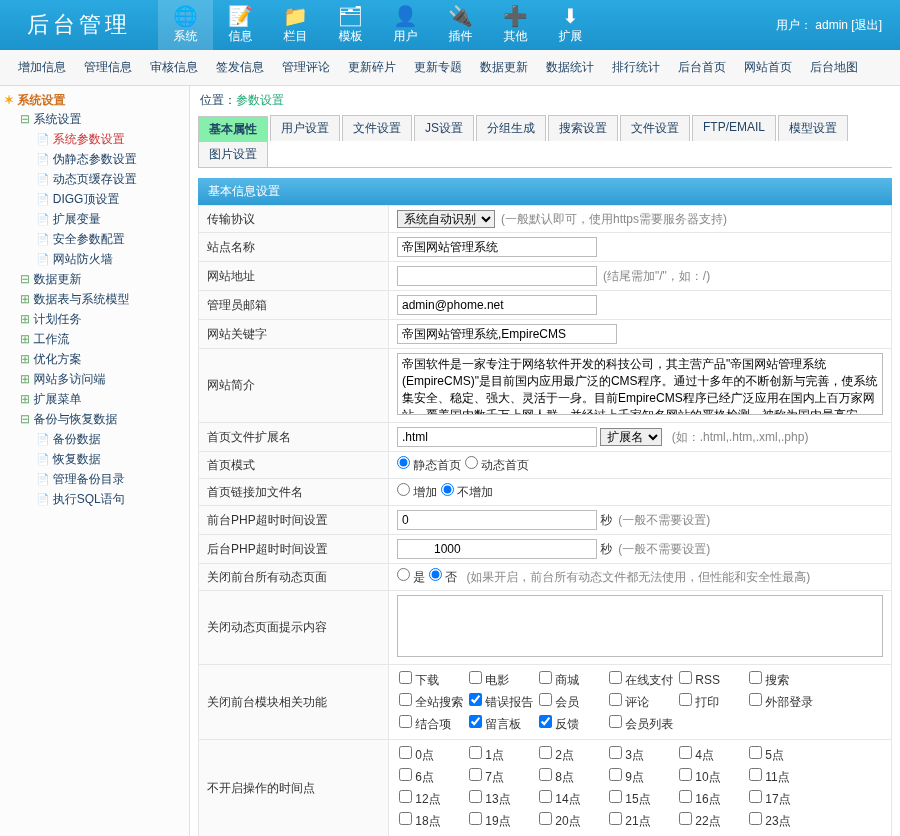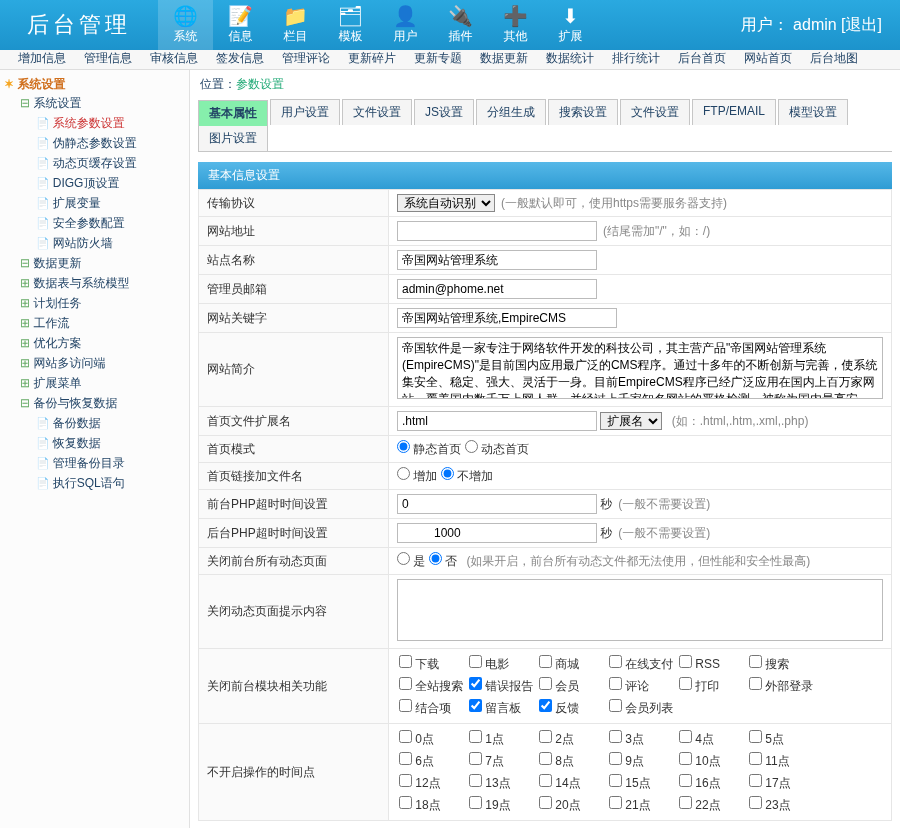--- a/index.html
+++ b/index.html
@@ -3,23 +3,23 @@
 <meta charset="utf-8">
 <style>
 * { box-sizing: border-box; margin: 0; padding: 0; }
 body { font-family: "Microsoft YaHei", Arial, sans-serif; font-size: 12px; color: #333; background: #fff; width: 900px; }
 .topbar { height: 50px; background: linear-gradient(#2aa9e0,#1c93cc); display: flex; align-items: center; color: #fff; }
 .logo { width: 158px; font-size: 22px; letter-spacing: 4px; text-align: center; }
 .topnav { display: flex; height: 50px; }
 .topnav .item { width: 55px; text-align: center; padding-top: 4px; font-size: 12px; cursor: pointer; }
 .topnav .item.active { background: rgba(255,255,255,0.18); }
 .topnav .icon { display: block; margin: 0 auto 2px; font-size: 20px; height: 22px; }
-.topright { margin-left: auto; margin-right: 18px; font-size: 16px; }
+.topright { margin-left: auto; margin-right: 18px; font-size: 12px; }
 .topright a { color: #fff; cursor: pointer; }
-.subbar { height: 20px; background: #f7f7f7; border-bottom: 1px solid #ddd; display: flex; padding-left: 18px; }
+.subbar { height: 36px; background: #f7f7f7; border-bottom: 1px solid #ddd; display: flex; align-items: center; padding-left: 18px; }
 .subbar a { color: #246; margin-right: 18px; cursor: pointer; font-size: 12px; }
 .layout { display: flex; }
 .sidebar { width: 190px; background: #fcfcfc; border-right: 1px solid #e1e1e1; padding: 6px 4px; min-height: 758px; }
 .tree-root > .label { color: #d0701e; font-weight: bold; }
 .tree-root > .label:before { content: "✶ "; color: #f5a623; }
 .tree ul { list-style: none; padding-left: 16px; }
 .tree li { line-height: 20px; white-space: nowrap; }
 .tree .cat > span:first-child { color: #246; cursor: pointer; }
 .tree .cat > span:first-child:before { content: "⊟ "; color: #6a6; }
 .tree .cat.closed > span:first-child:before { content: "⊞ "; }
@@ -130,26 +130,26 @@
       </div>
     <div class="section-title">基本信息设置</div>
 
     <table class="form-table">
       <tbody>
           <tr>
             <td>传输协议</td>
         <td><select><option>系统自动识别</option></select><span class="hint">(一般默认即可，使用https需要服务器支持)</span></td>
           </tr>
       <tr>
+            <td>站点名称</td>
+        <td><input type="text" style="width: 200px;" value="帝国网站管理系统"></td>
+          </tr>
+      <tr>
             <td>网站地址</td>
         <td><input type="text" style="width: 200px;" value=""><span class="hint">(结尾需加"/"，如：/)</span></td>
-          </tr>
-      <tr>
-            <td>站点名称</td>
-        <td><input type="text" style="width: 200px;" value="帝国网站管理系统"></td>
           </tr>
       <tr>
             <td>管理员邮箱</td>
         <td><input type="text" style="width: 200px;" value="admin@phome.net"></td>
           </tr>
       <tr>
             <td>网站关键字</td>
         <td><input type="text" style="width: 220px;" value="帝国网站管理系统,EmpireCMS"></td>
           </tr>
       <tr>

